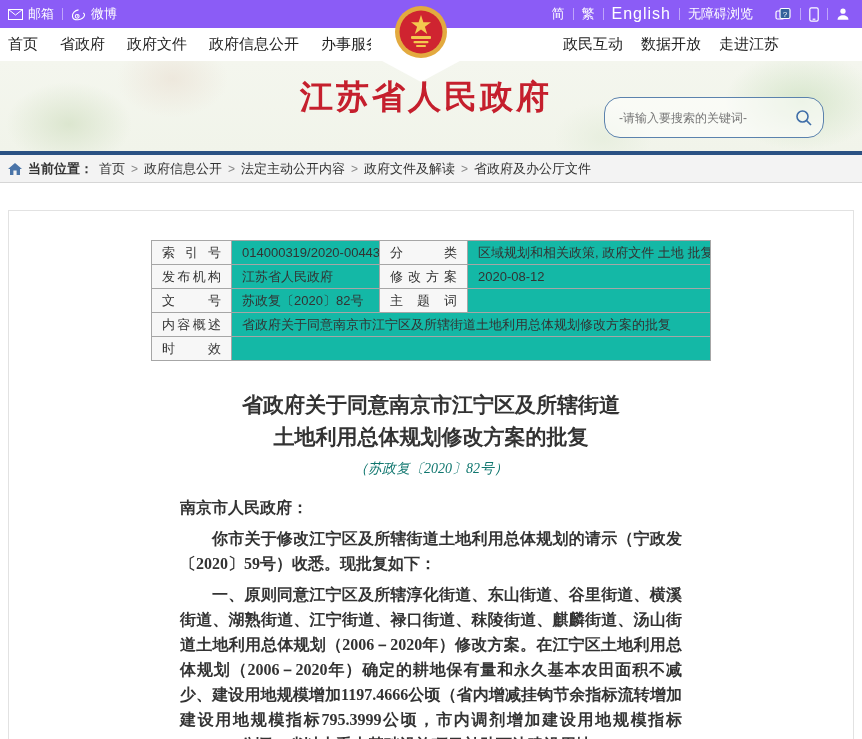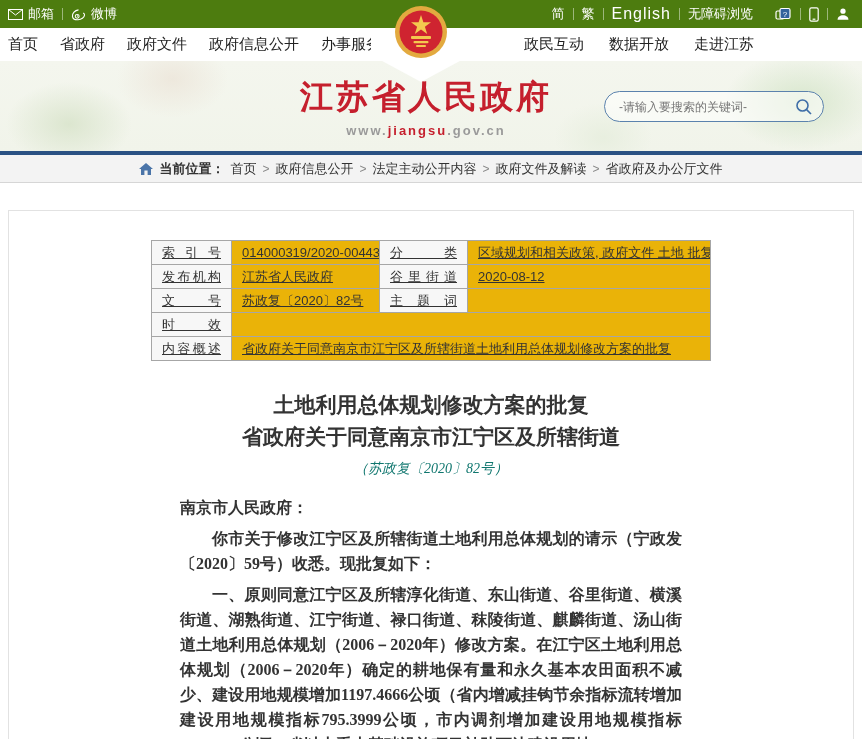--- a/index.html
+++ b/index.html
@@ -1,85 +1,85 @@
 <!DOCTYPE html>
 <html><head>
 <meta charset="utf-8">
 <style>
   * { margin:0; padding:0; box-sizing:border-box; }
   html,body { width:862px; height:739px; overflow:hidden; background:#fff;
               font-family:"Liberation Sans", sans-serif; position:relative; }
 
   
-  .topbar { height:28px; background:#4d7c0f; color:#fff; display:flex;
+  .topbar { height:28px; background:#8b5cf6; color:#fff; display:flex;
             align-items:center; justify-content:space-between; padding:0 12px 0 8px;
             font-size:13px; }
   .tb-group { display:flex; align-items:center; gap:8px; }
   .tb-link { color:#fff; cursor:pointer; display:flex; align-items:center; gap:5px; }
   .pipe { width:1px; height:12px; background:rgba(255,255,255,.45); display:inline-block; }
   .tb-en { font-size:16px; letter-spacing:1px; }
   .ic { display:inline-flex; align-items:center; justify-content:center; }
 
   
   .mainnav { height:33px; background:#fff; display:flex; align-items:center;
              padding:0 8px; font-size:15px; color:#222; position:relative; }
   .nav-left { display:flex; gap:22px; }
-  .nav-right { display:flex; gap:25px; margin-left:auto; margin-right:100px; }
+  .nav-right { display:flex; gap:18px; margin-left:auto; margin-right:75px; }
   .nav-item { cursor:pointer; white-space:nowrap; }
 
   
   .banner { height:94px; position:relative; border-bottom:4px solid #2a5183;
             background:
               radial-gradient(90px 60px at 8% 70%, rgba(214,226,200,.8), rgba(214,226,200,0) 70%),
               radial-gradient(80px 55px at 20% 20%, rgba(235,226,214,.7), rgba(235,226,214,0) 70%),
               radial-gradient(110px 70px at 93% 45%, rgba(209,227,197,.8), rgba(209,227,197,0) 70%),
               radial-gradient(70px 50px at 70% 85%, rgba(231,238,222,.9), rgba(231,238,222,0) 70%),
               linear-gradient(#f4f6ee,#f1f4ea); }
   .brand { position:absolute; left:50%; top:14px; transform:translateX(-52%);
            text-align:center; }
   .site-title { color:#c51f2d; font-size:33px; font-weight:bold; letter-spacing:3px;
                 font-family:"Liberation Sans", sans-serif; cursor:pointer; }
   .site-url { margin-top:3px; font-size:13px; letter-spacing:2px; color:#9a9a9a;
               font-weight:bold; }
   .site-url .mid { color:#c51f2d; }
-  .searchbox { position:absolute; right:38px; top:30px; width:220px; height:31px;
+  .searchbox { position:absolute; right:38px; top:36px; width:220px; height:41px;
                border:1px solid #5b82ad; border-radius:16px; background:rgba(255,255,255,.55);
                display:flex; align-items:center; padding:0 10px 0 14px; }
   .searchbox input { flex:1; border:none; outline:none; background:transparent;
                      font-size:12px; color:#444; font-family:"Liberation Sans",sans-serif; }
   .searchbox input::placeholder { color:#777; }
   .search-btn { cursor:pointer; display:flex; }
 
   
   .badge { position:absolute; left:371px; top:28px; width:100px; height:54px;
            background:#fff; z-index:5;
            clip-path:polygon(0 0,100% 0,100% 50%,50% 100%,0 50%);
            filter:drop-shadow(0 1px 1px rgba(0,0,0,.12)); }
   .emblem { position:absolute; left:394px; top:5px; width:54px; height:54px; z-index:6; }
 
   
   .breadcrumb { height:28px; background:#f3f3f3; border-bottom:1px solid #d6d6d6;
                 display:flex; align-items:center; gap:6px; padding:0 8px;
-                font-size:13px; color:#333;justify-content:center; }
+                font-size:13px; color:#333; }
   .crumb-label { font-weight:bold; }
   .crumb { cursor:pointer; }
   .crumb-sep { color:#888; font-size:12px; }
 
   
   .page-main { background:#fff; }
   .panel { margin:27px 8px 0; border:1px solid #e2e2e2; min-height:600px;
            padding-top:29px; background:#fff; }
 
   table.meta { border-collapse:collapse; margin:0 auto; width:559px;
                font-size:13px; color:#333; table-layout:fixed; }
   table.meta td { border:1px solid #a6a6a6; height:24px; padding:0 10px;
-                  white-space:nowrap; overflow:hidden;text-decoration:underline; }
+                  white-space:nowrap; overflow:hidden; }
   td.lbl { background:#f7f7f7; text-align:justify; text-align-last:justify;
            padding:0 13px; }
-  td.val { background:#eab308; }
+  td.val { background:#14b8a6; }
   col.c1 { width:80px; } col.c2 { width:148px; } col.c3 { width:88px; } col.c4 { width:243px; }
 
   .doc-head { margin-top:28px; text-align:center; color:#333;
               font-family:"Liberation Serif", serif; }
   .doc-title { font-size:21px; font-weight:bold; line-height:32px; }
   .doc-num { margin-top:7px; font-size:14px; color:#0f766e; font-style:italic; }
 
   .doc-body { width:502px; margin:17px auto 0; font-size:16px; line-height:25px;
               color:#333; font-family:"Liberation Serif", serif; text-align:justify; }
   .doc-body p { margin:6px 0; text-indent:2em;font-weight:bold; }
@@ -166,21 +166,20 @@
   <circle cx="27" cy="27" r="21.5" fill="#cf2430"></circle>
   <polygon points="27,10 29.4,17.2 37,17.2 30.9,21.7 33.2,29 27,24.5 20.8,29 23.1,21.7 17,17.2 24.6,17.2" fill="#f4c84f"></polygon>
   <rect x="17" y="31" width="20" height="3" rx="1" fill="#f4c84f"></rect>
   <rect x="19.5" y="36" width="15" height="2.2" rx="1" fill="#f4c84f"></rect>
   <rect x="22" y="40" width="10" height="2" rx="1" fill="#f4c84f"></rect>
 </svg>
 
 <div class="banner">
   <div class="brand">
     <div class="site-title">江苏省人民政府</div>
-    <div class="site-url"><span>www.</span><span class="mid">jiangsu</span><span>.gov.cn</span></div>
   </div>
   <div class="searchbox">
     <input type="text" placeholder="-请输入要搜索的关键词-" style="">
     <span class="search-btn">
       <svg width="18" height="18" viewBox="0 0 18 18">
           <circle cx="7.5" cy="7.5" r="5.5" fill="none" stroke="#3f6ea8" stroke-width="1.6"></circle>
           <line x1="11.6" y1="11.6" x2="16" y2="16" stroke="#3f6ea8" stroke-width="1.6"></line>
         </svg>
     </span>
   </div>
@@ -218,43 +217,43 @@
       <tbody>
           <tr>
         <td class="lbl">索引号</td>
         <td class="val">014000319/2020-00443</td>
         <td class="lbl">分类</td>
         <td class="val">区域规划和相关政策, 政府文件 土地 批复</td>
       </tr>
       <tr>
         <td class="lbl">发布机构</td>
         <td class="val">江苏省人民政府</td>
-        <td class="lbl">谷里街道</td>
+        <td class="lbl">修改方案</td>
         <td class="val">2020-08-12</td>
       </tr>
       <tr>
         <td class="lbl">文号</td>
         <td class="val">苏政复〔2020〕82号</td>
         <td class="lbl">主题词</td>
         <td class="val"></td>
       </tr>
       <tr>
+        <td class="lbl">内容概述</td>
+        <td class="val" colspan="3">省政府关于同意南京市江宁区及所辖街道土地利用总体规划修改方案的批复</td>
+      </tr>
+      <tr>
         <td class="lbl">时效</td>
         <td class="val" colspan="3"></td>
       </tr>
-      <tr>
-        <td class="lbl">内容概述</td>
-        <td class="val" colspan="3">省政府关于同意南京市江宁区及所辖街道土地利用总体规划修改方案的批复</td>
-      </tr>
     </tbody>
       </table>
 
     <div class="doc-head">
+      <div class="doc-title">省政府关于同意南京市江宁区及所辖街道</div>
       <div class="doc-title">土地利用总体规划修改方案的批复</div>
-      <div class="doc-title">省政府关于同意南京市江宁区及所辖街道</div>
       <div class="doc-num">（苏政复〔2020〕82号）</div>
     </div>
 
     <div class="doc-body">
       <p>南京市人民政府：</p>
       <p>你市关于修改江宁区及所辖街道土地利用总体规划的请示（宁政发〔2020〕59号）收悉。现批复如下：</p>
       <p>一、原则同意江宁区及所辖淳化街道、东山街道、谷里街道、横溪街道、湖熟街道、江宁街道、禄口街道、秣陵街道、麒麟街道、汤山街道土地利用总体规划（2006－2020年）修改方案。在江宁区土地利用总体规划（2006－2020年）确定的耕地保有量和永久基本农田面积不减少、建设用地规模增加1197.4666公顷（省内增减挂钩节余指标流转增加建设用地规模指标795.3999公顷，市内调剂增加建设用地规模指标333.3334公顷，省以上重大基础设施项目补助下达建设用地</p>
     </div>
 
   </div>

